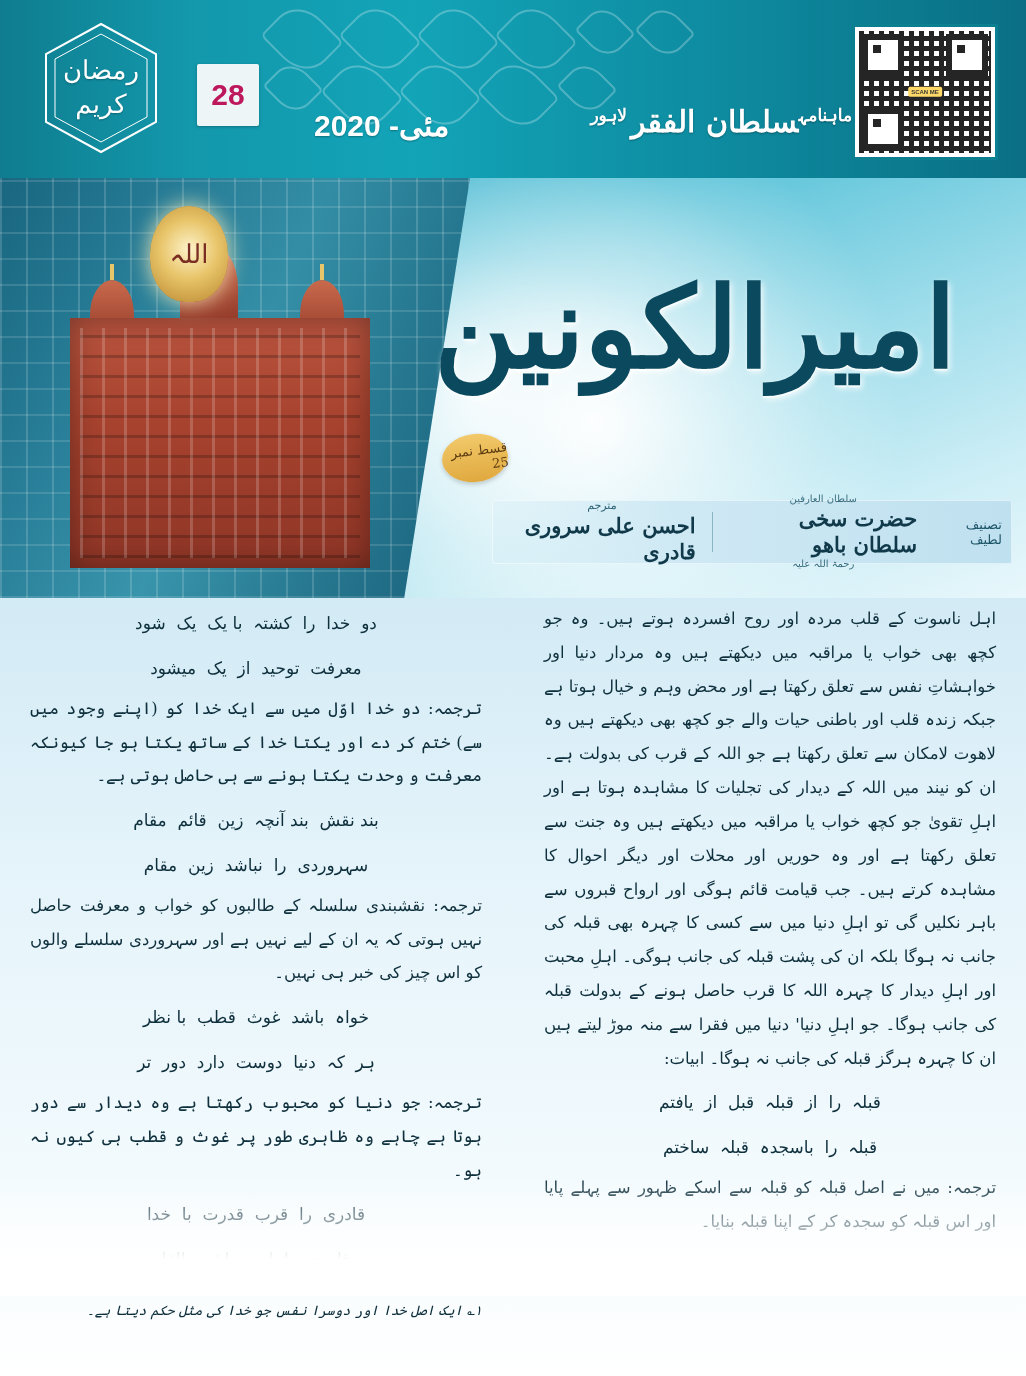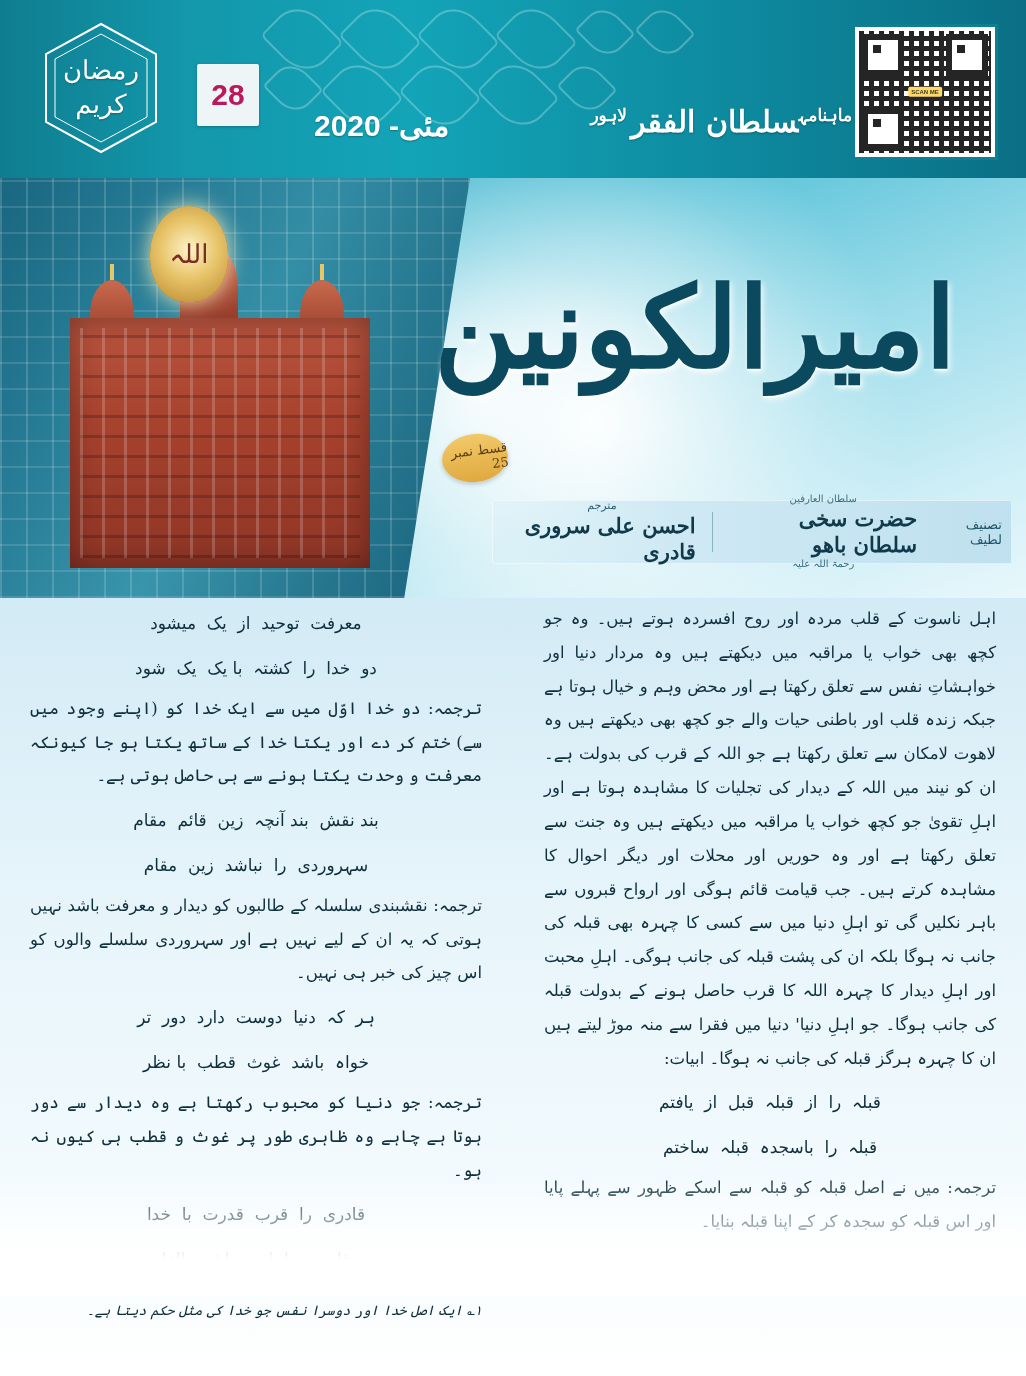--- a/index.html
+++ b/index.html
@@ -430,30 +430,30 @@
   <div class="content">
 
     <div class="col right">
       <p class="para">اہل ناسوت کے قلب مردہ اور روح افسردہ ہوتے ہیں۔ وہ جو کچھ بھی خواب یا مراقبہ میں دیکھتے ہیں وہ مردار دنیا اور خواہشاتِ نفس سے تعلق رکھتا ہے اور محض وہم و خیال ہوتا ہے جبکہ زندہ قلب اور باطنی حیات والے جو کچھ بھی دیکھتے ہیں وہ لاھوت لامکان سے تعلق رکھتا ہے جو اللہ کے قرب کی بدولت ہے۔ ان کو نیند میں اللہ کے دیدار کی تجلیات کا مشاہدہ ہوتا ہے اور اہلِ تقویٰ جو کچھ خواب یا مراقبہ میں دیکھتے ہیں وہ جنت سے تعلق رکھتا ہے اور وہ حوریں اور محلات اور دیگر احوال کا مشاہدہ کرتے ہیں۔ جب قیامت قائم ہوگی اور ارواح قبروں سے باہر نکلیں گی تو اہلِ دنیا میں سے کسی کا چہرہ بھی قبلہ کی جانب نہ ہوگا بلکہ ان کی پشت قبلہ کی جانب ہوگی۔ اہلِ محبت اور اہلِ دیدار کا چہرہ اللہ کا قرب حاصل ہونے کے بدولت قبلہ کی جانب ہوگا۔ جو اہلِ دنیا' دنیا میں فقرا سے منہ موڑ لیتے ہیں ان کا چہرہ ہرگز قبلہ کی جانب نہ ہوگا۔ ابیات:</p>
       <span class="verse">قبلہ  را  از  قبلہ  قبل  از  یافتم</span>
       <span class="verse">قبلہ  را  باسجدہ  قبلہ  ساختم</span>
       <p class="para">ترجمہ: میں نے اصل قبلہ کو قبلہ سے اسکے ظہور سے پہلے پایا اور اس قبلہ کو سجدہ کر کے اپنا قبلہ بنایا۔</p>
     </div>
 
     <div class="col left">
+      <span class="verse">دو  خدا  را  کشتہ  با یک  یک  شود</span>
       <span class="verse">معرفت  توحید  از  یک  میشود</span>
-      <span class="verse">دو  خدا  را  کشتہ  با یک  یک  شود</span>
       <p class="para">ترجمہ: دو خدا اوّل میں سے ایک خدا کو (اپنے وجود میں سے) ختم کر دے اور یکتا خدا کے ساتھ یکتا ہو جا کیونکہ معرفت و وحدت یکتا ہونے سے ہی حاصل ہوتی ہے۔</p>
 
       <span class="verse">بند نقش  بند آنچہ  زین  قائم  مقام</span>
       <span class="verse">سہروردی  را  نباشد  زین  مقام</span>
-      <p class="para">ترجمہ: نقشبندی سلسلہ کے طالبوں کو دیدار و معرفت باشد نہیں ہوتی کہ یہ ان کے لیے نہیں ہے اور سہروردی سلسلے والوں کو اس چیز کی خبر ہی نہیں۔</p>
-
+      <p class="para">ترجمہ: نقشبندی سلسلہ کے طالبوں کو خواب و معرفت حاصل نہیں ہوتی کہ یہ ان کے لیے نہیں ہے اور سہروردی سلسلے والوں کو اس چیز کی خبر ہی نہیں۔</p>
+
+      <span class="verse">خواہ  باشد  غوث  قطب  با نظر</span>
       <span class="verse">ہر  کہ  دنیا  دوست  دارد  دور  تر</span>
-      <span class="verse">خواہ  باشد  غوث  قطب  با نظر</span>
       <p class="para">ترجمہ: جو دنیا کو محبوب رکھتا ہے وہ دیدار سے دور ہوتا ہے چاہے وہ ظاہری طور پر غوث و قطب ہی کیوں نہ ہو۔</p>
 
       <span class="verse">قادری  را  قرب  قدرت  با  خدا</span>
       <span class="verse">قادری  را  امید  باشد  بالقا</span>
 
       <div class="footnote-rule"></div>
       <div class="footnote">۱؎ ایک اصل خدا اور دوسرا نفس جو خدا کی مثل حکم دیتا ہے۔</div>
     </div>
 
     <div class="bottom-fade"></div>

